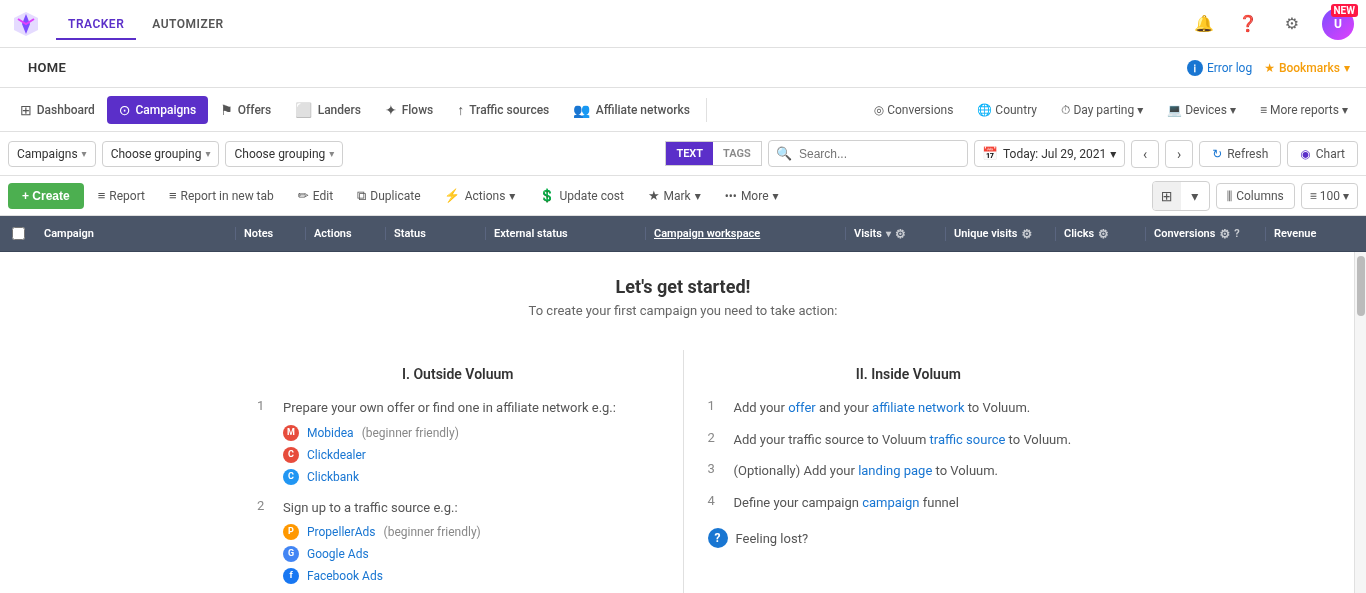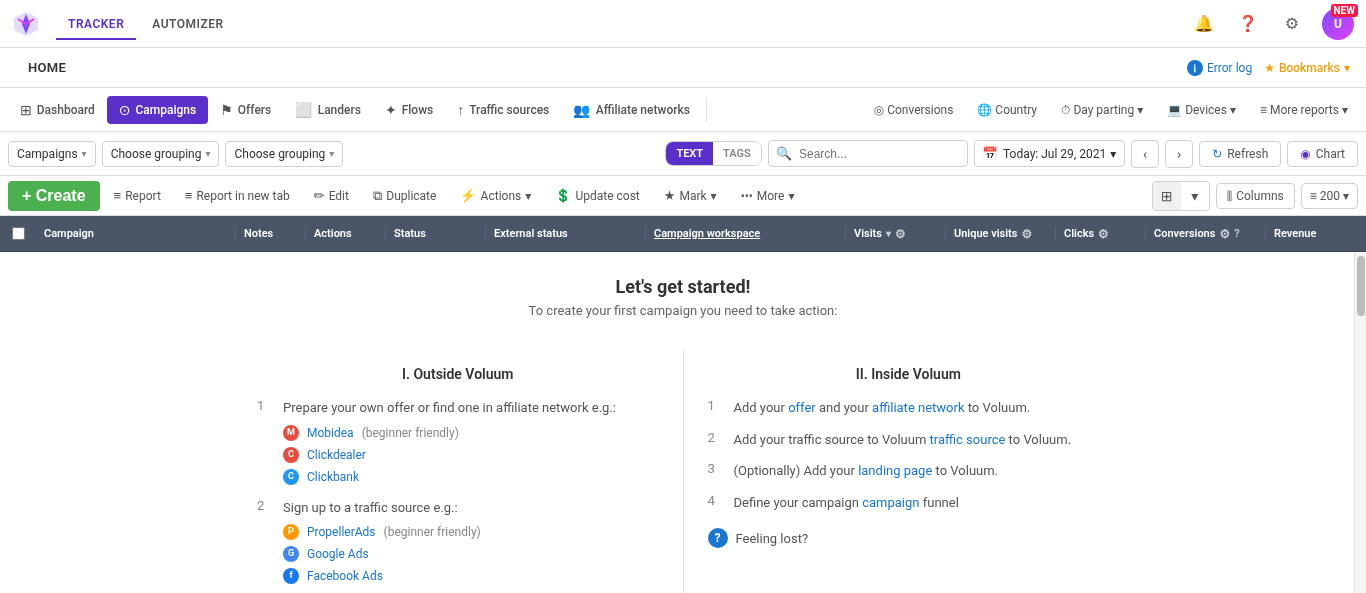--- a/index.html
+++ b/index.html
@@ -33,34 +33,34 @@
     .sec-nav-item .icon { font-size: 14px; }
     .sec-nav-divider { width: 1px; height: 24px; background: #e0e0e0; margin: 0 4px; }
     .sec-nav-right { margin-left: auto; display: flex; align-items: center; gap: 4px; }
     .sec-nav-dropdown { display: flex; align-items: center; gap: 3px; padding: 6px 10px; font-size: 12px; color: #555; cursor: pointer; border-radius: 4px; }
 
     
     .toolbar { background: #fff; border-bottom: 1px solid #e0e0e0; height: 44px; display: flex; align-items: center; padding: 0 8px; gap: 6px; }
     .select-dropdown { display: flex; align-items: center; gap: 4px; border: 1px solid #d0d0d0; border-radius: 4px; padding: 5px 8px; font-size: 12px; color: #333; cursor: pointer; background: white; }
     .select-dropdown .chevron { font-size: 10px; color: #888; }
     .toolbar-spacer { flex: 1; }
-    .tag-toggle { display: flex; align-items: center; border: 1px solid #d0d0d0; border-radius: 8px; overflow: hidden; }
+    .tag-toggle { display: flex; align-items: center; border: 1px solid #d0d0d0; border-radius: 0; overflow: hidden; }
     .tag-btn { padding: 5px 10px; font-size: 11px; font-weight: 600; cursor: pointer; }
     .tag-btn.active { background: #5b2fc9; color: white; }
     .tag-btn.inactive { background: white; color: #888; }
     .search-box { display: flex; align-items: center; border: 1px solid #d0d0d0; border-radius: 4px; padding: 5px 8px; gap: 6px; width: 200px; }
     .search-box input { border: none; outline: none; font-size: 12px; color: #333; width: 100%; background: transparent; }
     .date-picker { display: flex; align-items: center; gap: 4px; border: 1px solid #d0d0d0; border-radius: 4px; padding: 5px 8px; font-size: 12px; color: #333; cursor: pointer; background: white; }
     .date-nav-btn { width: 28px; height: 28px; display: flex; align-items: center; justify-content: center; border: 1px solid #d0d0d0; border-radius: 4px; cursor: pointer; color: #555; font-size: 14px; background: white; }
     .refresh-btn { display: flex; align-items: center; gap: 5px; padding: 5px 12px; border: 1px solid #d0d0d0; border-radius: 4px; font-size: 12px; color: #555; cursor: pointer; background: white; }
     .chart-btn { display: flex; align-items: center; gap: 5px; padding: 5px 12px; border: 1px solid #d0d0d0; border-radius: 4px; font-size: 12px; color: #555; cursor: pointer; background: white; }
 
     
     .action-bar { background: #fff; border-bottom: 1px solid #e0e0e0; height: 40px; display: flex; align-items: center; padding: 0 8px; gap: 4px; }
-    .create-btn { display: flex; align-items: center; gap: 5px; padding: 6px 14px; background: #4caf50; color: white; border: none; border-radius: 4px; font-size: 16px; font-weight: 600; cursor: pointer; }
+    .create-btn { display: flex; align-items: center; gap: 5px; padding: 6px 14px; background: #4caf50; color: white; border: none; border-radius: 4px; font-size: 12px; font-weight: 600; cursor: pointer; }
     .action-btn { display: flex; align-items: center; gap: 4px; padding: 5px 10px; font-size: 12px; color: #555; cursor: pointer; border-radius: 4px; }
     .action-btn .icon { font-size: 13px; }
     .action-bar-right { margin-left: auto; display: flex; align-items: center; gap: 6px; }
     .view-toggle { display: flex; align-items: center; border: 1px solid #d0d0d0; border-radius: 4px; overflow: hidden; }
     .view-btn { width: 28px; height: 28px; display: flex; align-items: center; justify-content: center; cursor: pointer; font-size: 14px; color: #555; }
     .view-btn.active { background: #f0f0f0; }
     .columns-btn { display: flex; align-items: center; gap: 4px; padding: 5px 10px; border: 1px solid #d0d0d0; border-radius: 4px; font-size: 12px; color: #555; cursor: pointer; background: white; }
     .rows-select { display: flex; align-items: center; gap: 3px; padding: 5px 8px; border: 1px solid #d0d0d0; border-radius: 4px; font-size: 12px; color: #555; cursor: pointer; background: white; }
 
     
@@ -287,21 +287,21 @@
     <div class="view-toggle">
       <div class="view-btn active">⊞</div>
       <div class="view-btn">▾</div>
     </div>
     <div class="columns-btn">
       <span>⫼</span>
       <span>Columns</span>
     </div>
     <div class="rows-select">
       <span>≡</span>
-      <span>200</span>
+      <span>100</span>
       <span>▾</span>
     </div>
   </div>
 </div>
 
 <div class="table-header">
   <div class="th-checkbox">
     <input type="checkbox" style="">
   </div>
   <div class="th-cell th-campaign">

